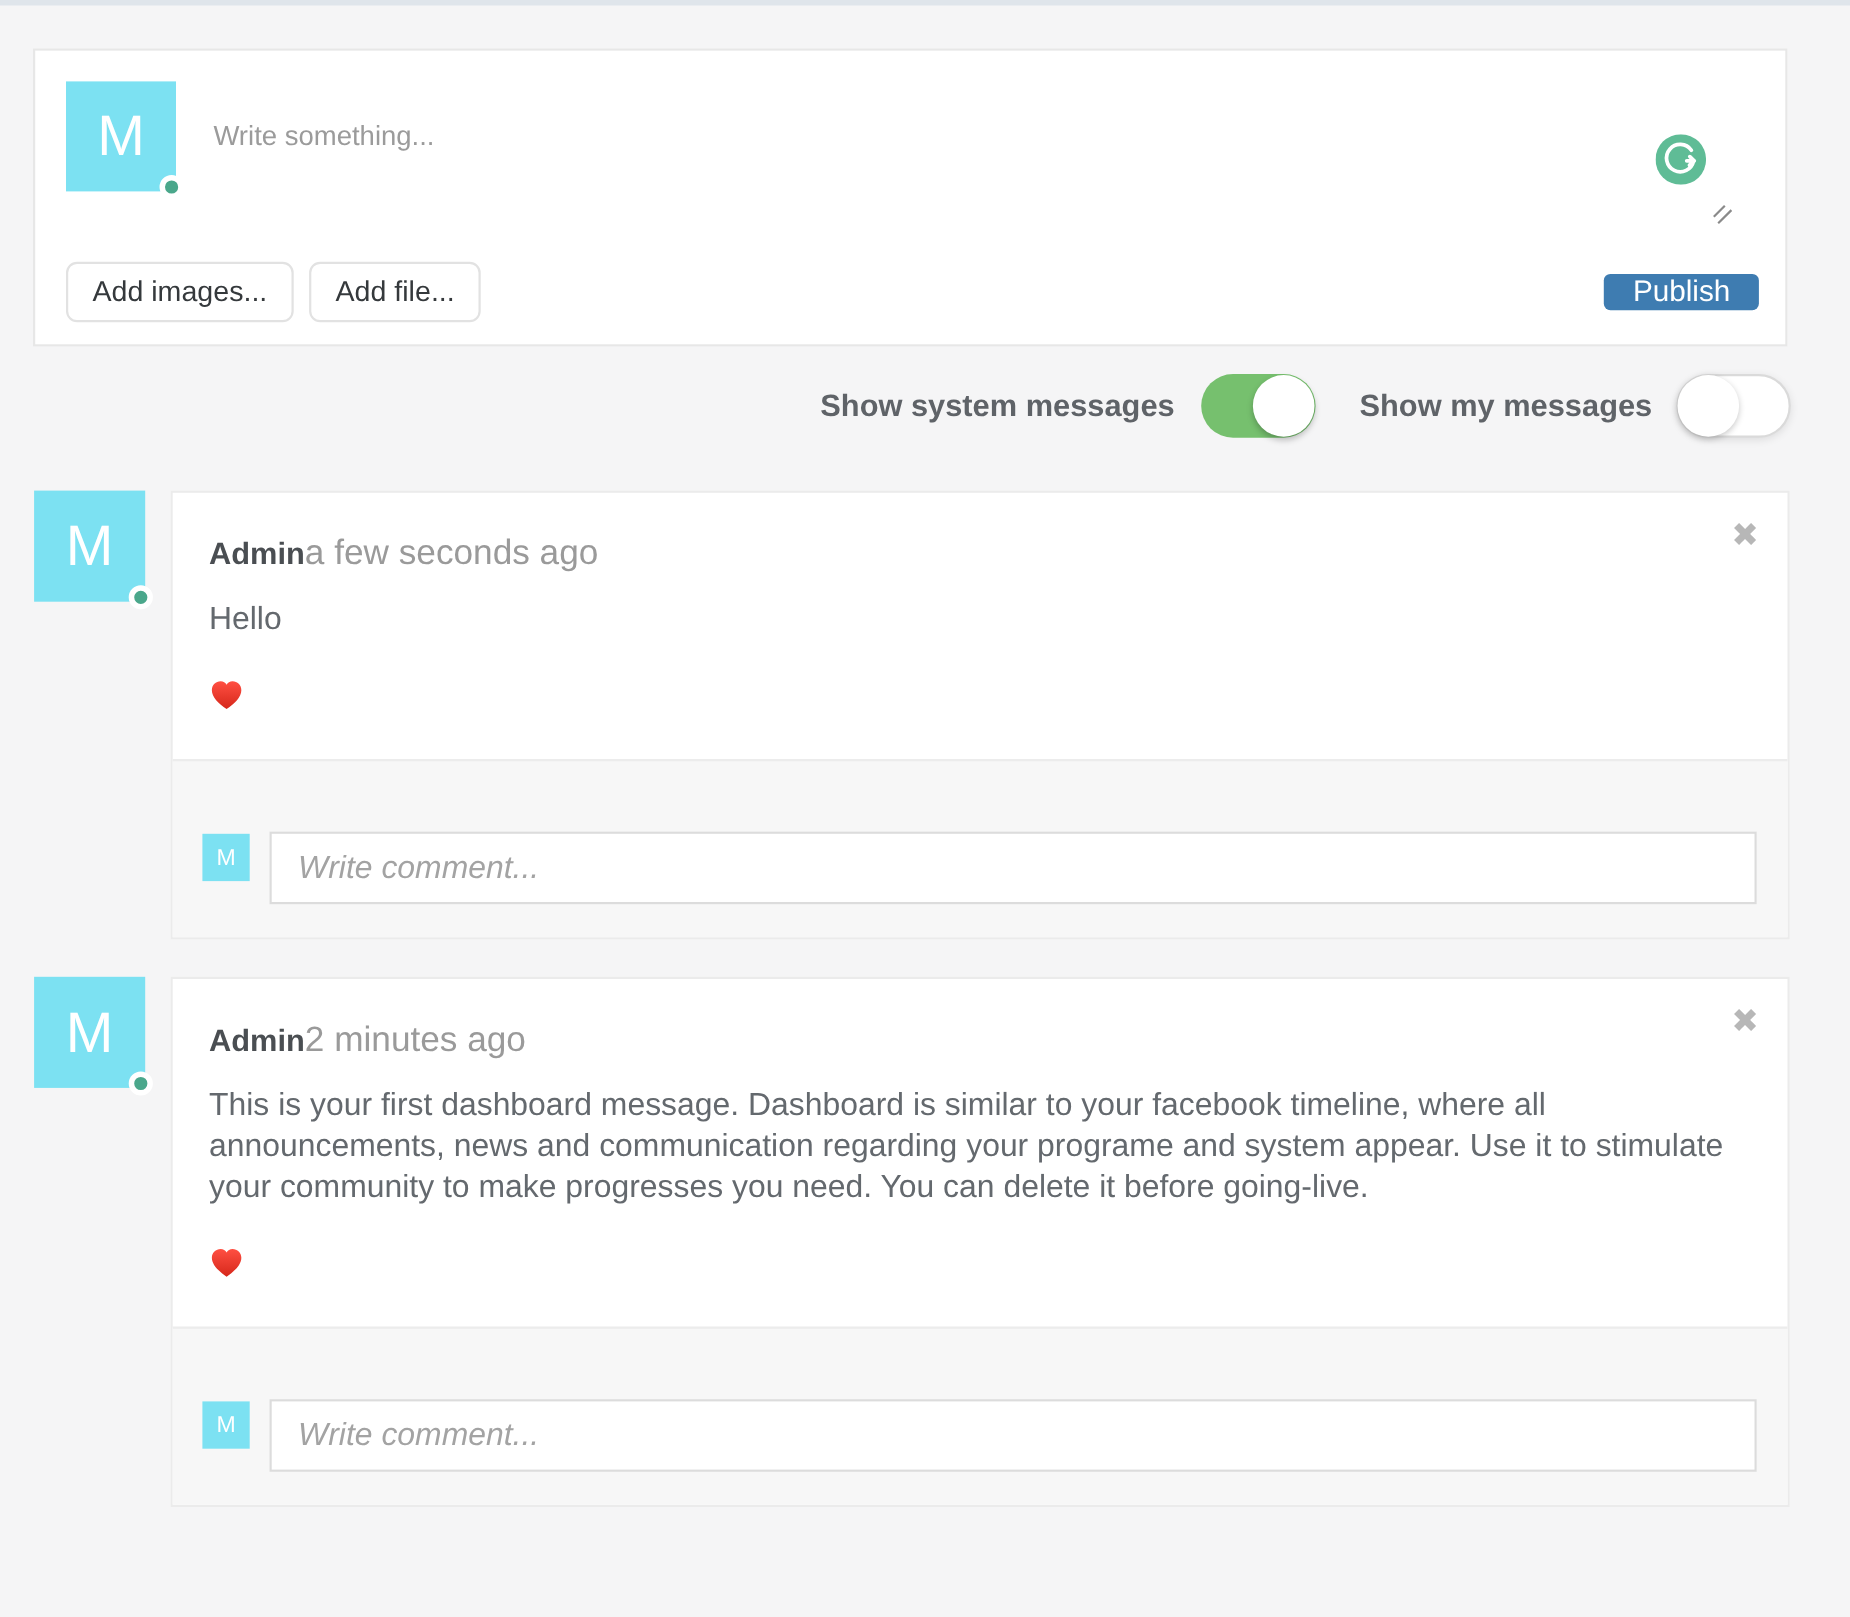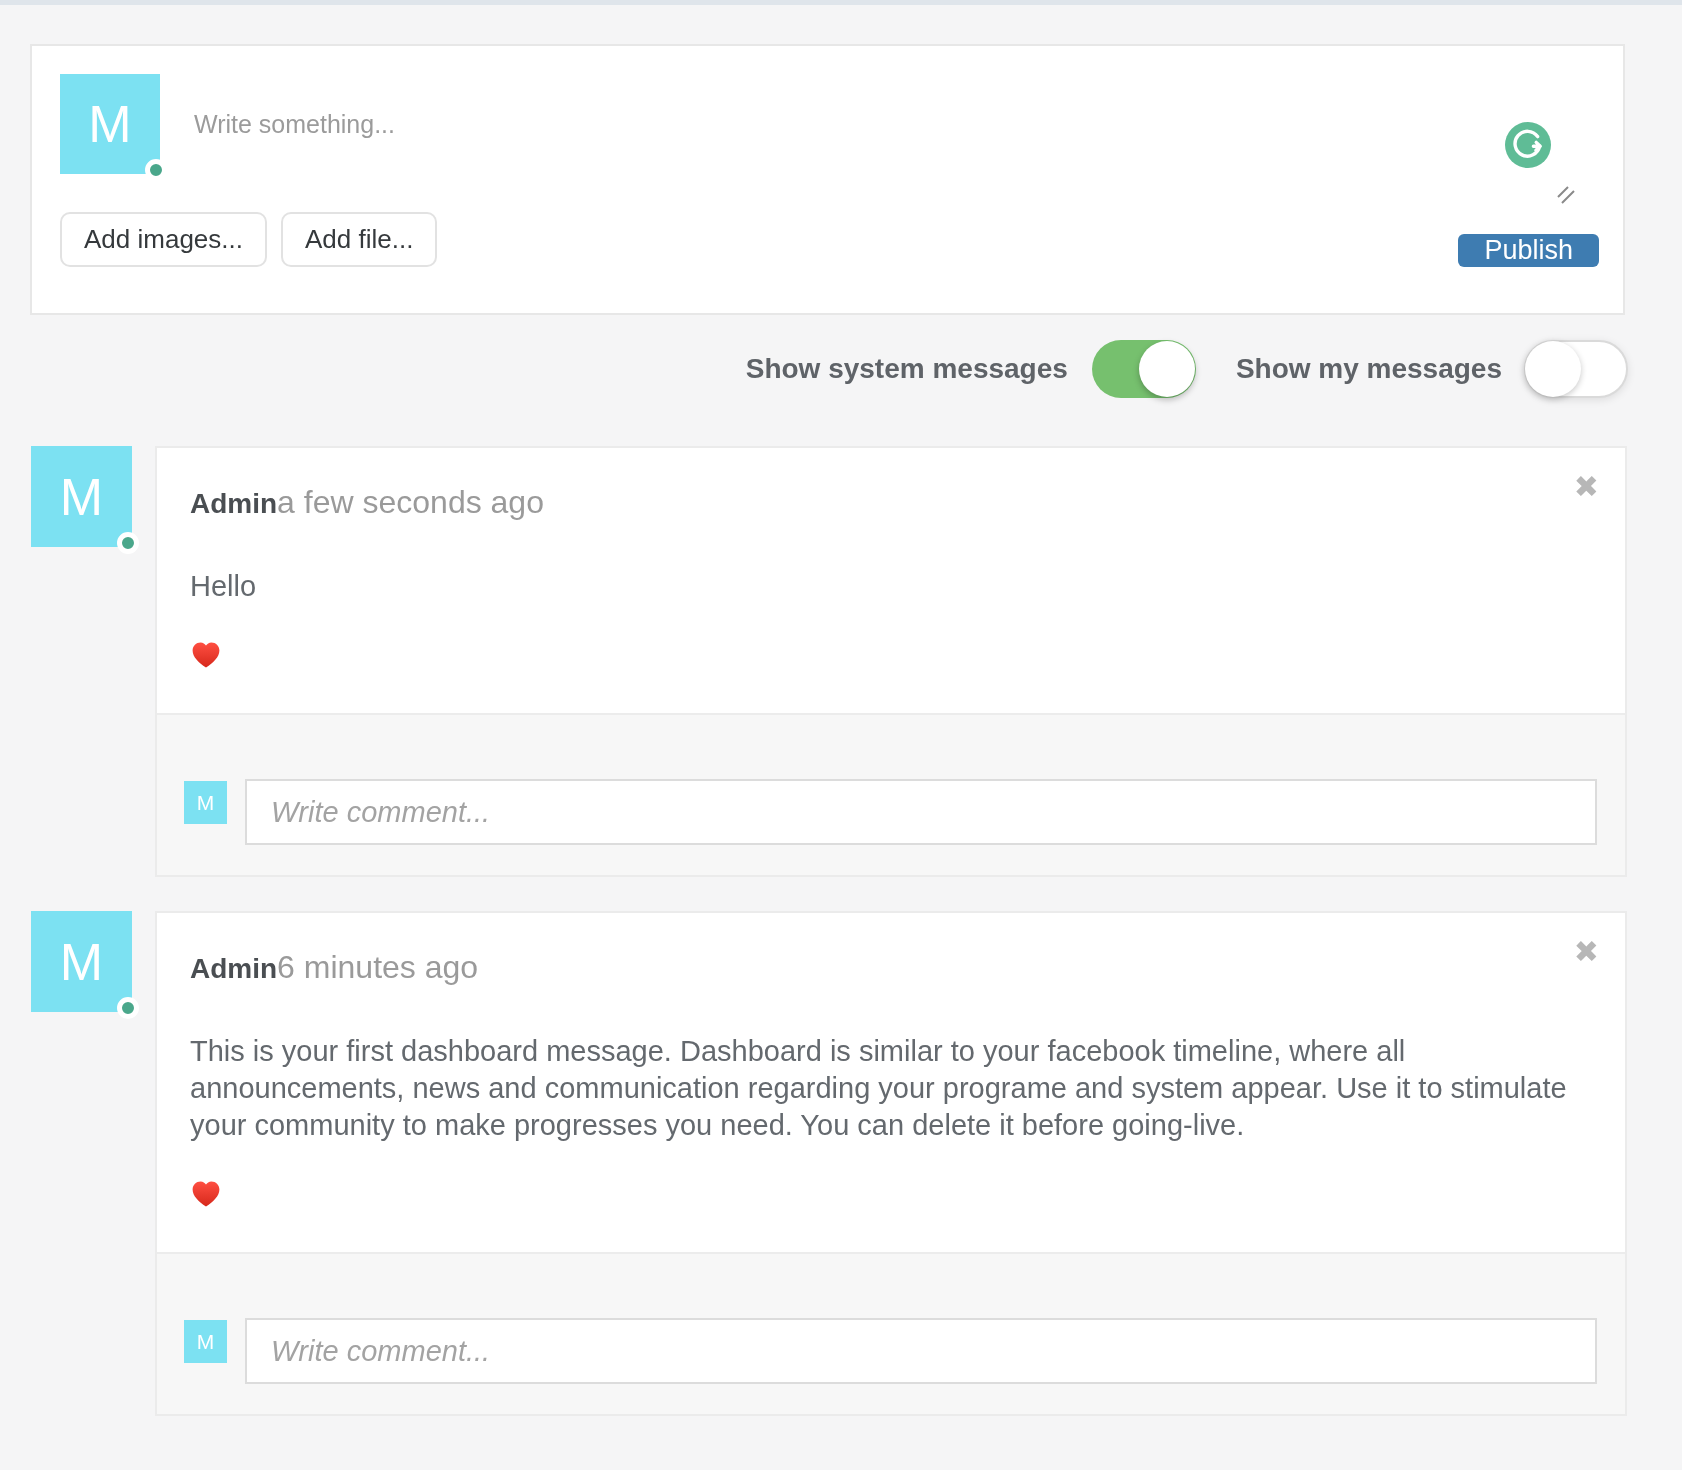--- a/index.html
+++ b/index.html
@@ -56,24 +56,24 @@
     padding: 14px 10px;
     background: transparent;
   }
   .compose-input::placeholder { color: #9b9b9b; }
   .grammarly-icon { position: absolute; top: 76px; right: 72px; width: 46px; height: 46px; cursor: pointer; }
   .resize-handle { position: absolute; top: 138px; right: 46px; width: 22px; height: 22px; cursor: nwse-resize; }
   .compose-footer {
     position: absolute;
     left: 28px;
     right: 24px;
-    bottom: 46px;
+    bottom: 20px;
     display: flex;
     justify-content: space-between;
-    align-items: flex-end;
+    align-items: center;
   }
   .attach-group { display: flex; gap: 14px; }
   .attach-btn {
     background: #ffffff;
     border: 2px solid #e2e2e2;
     border-radius: 10px;
     padding: 10px 22px;
     font-family: "Liberation Sans", sans-serif;
     font-size: 26px;
     color: #35393c;
@@ -140,21 +140,21 @@
     position: absolute;
     top: 24px;
     right: 26px;
     font-size: 30px;
     color: #b7b7b7;
     cursor: pointer;
     line-height: 1;
     user-select: none;
   }
   .post-text {
-    margin-top: 47px;
+    margin-top: 24px;
     font-size: 29px;
     line-height: 37px;
     color: #64696e;
     max-width: 1390px;
   }
   .post-reaction { margin-top: 34px; width: 32px; height: 30px; cursor: pointer; }
   .comment-bar {
     background: #f7f7f7;
     border-top: 2px solid #ececec;
     padding: 64px 28px 30px 27px;
@@ -261,21 +261,21 @@
   <div class="post-avatar-col">
     <div class="avatar post-avatar">
       <span>M</span>
       <span class="presence-dot"></span>
     </div>
   </div>
   <div class="post-card">
     <div class="post-body">
       <div class="post-header">
         <span class="post-author">Admin</span>
-        <span class="post-time">6 minutes ago</span>
+        <span class="post-time">2 minutes ago</span>
       </div>
       <span class="close-btn">✖</span>
       <p class="post-text">This is your first dashboard message. Dashboard is similar to your facebook timeline, where all announcements, news and communication regarding your programe and system appear. Use it to stimulate your community to make progresses you need. You can delete it before going-live.</p>
       <div class="post-reaction">
         <svg width="32" height="30" viewBox="0 0 32 30">
           <defs>
             <linearGradient id="hg2" x1="0" y1="0" x2="0" y2="1">
               <stop offset="0" stop-color="#ff4f42"></stop>
                 <stop offset="1" stop-color="#d6281b"></stop>
             </linearGradient>

